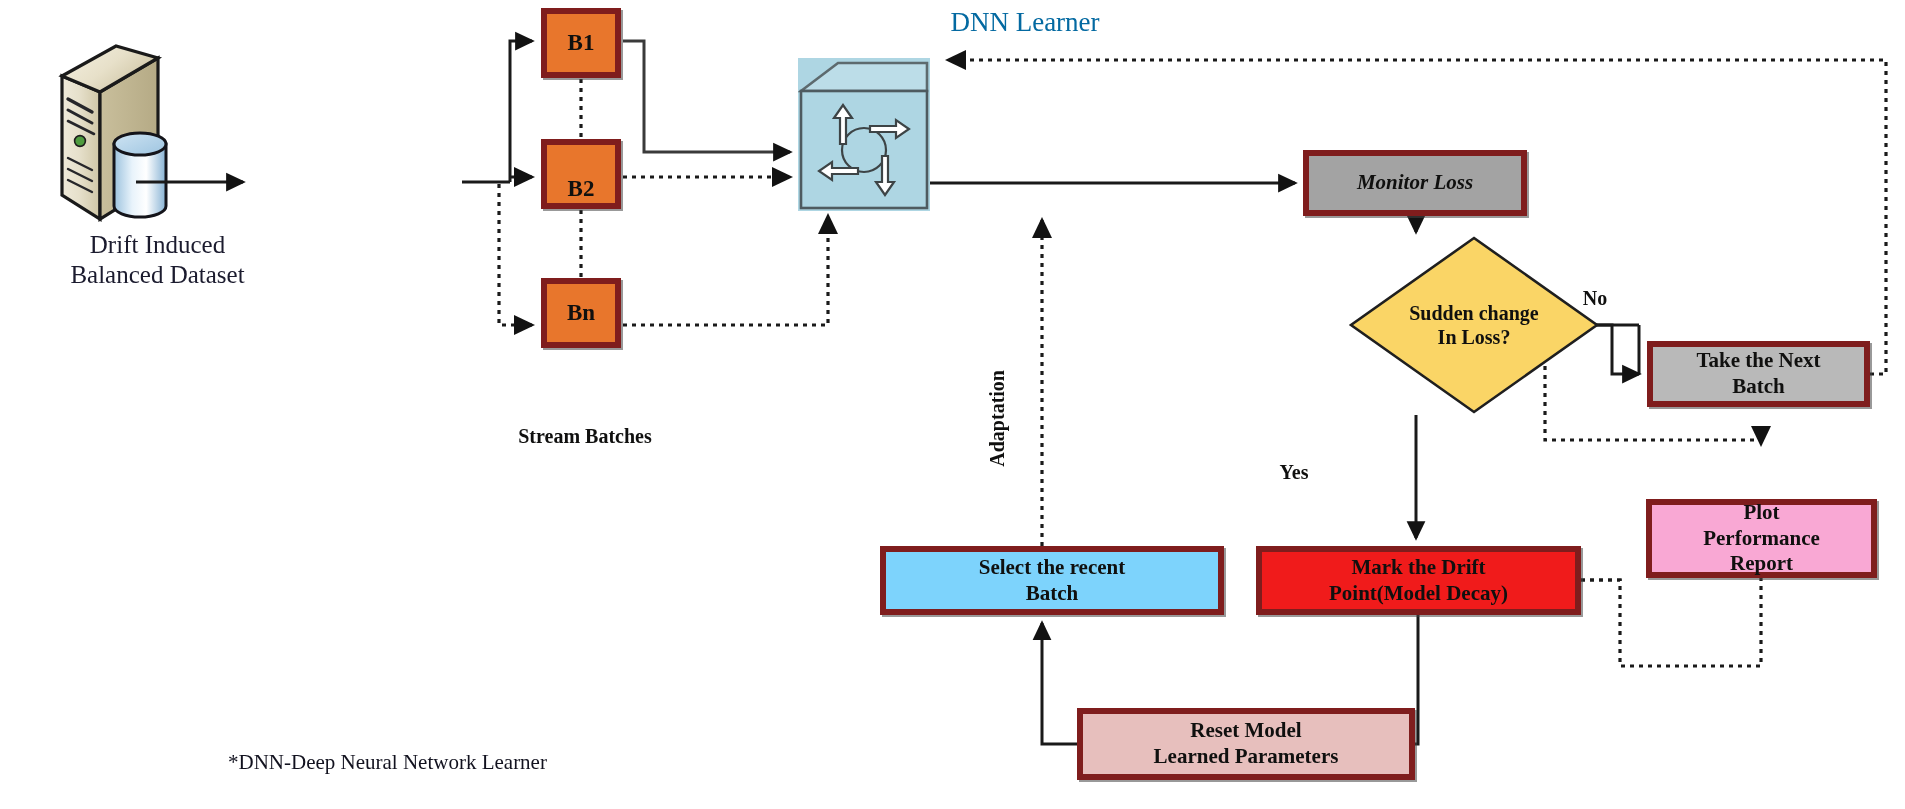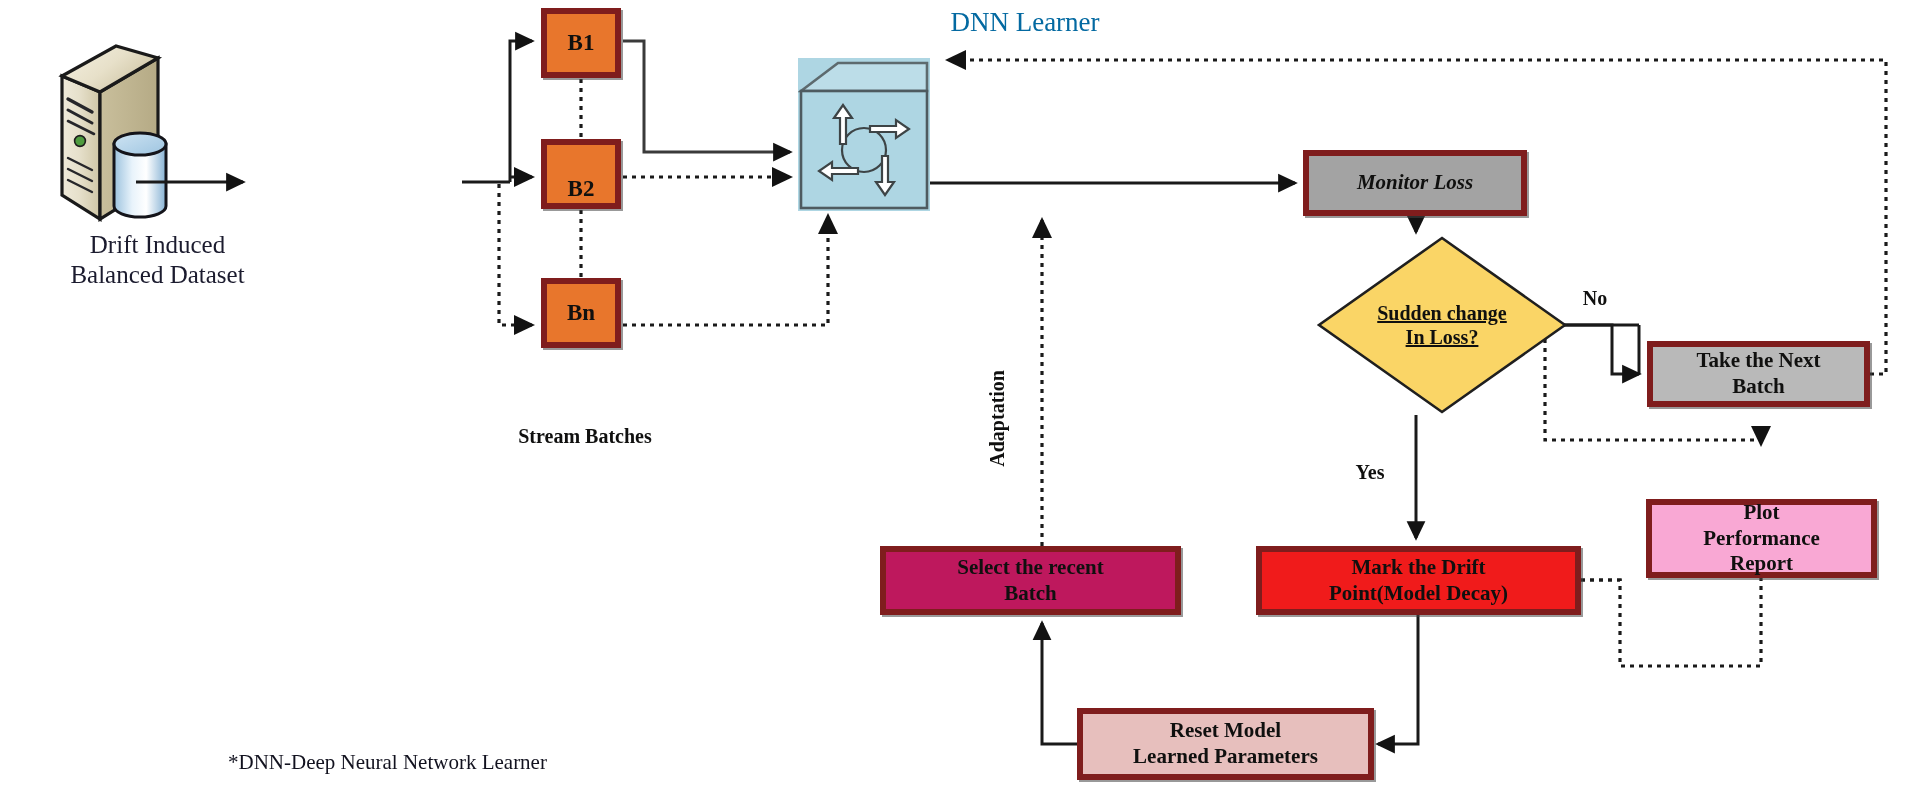--- a/index.html
+++ b/index.html
@@ -75,25 +75,24 @@
   #dnn-box .dnn-svg { width: 132px; height: 153px; display:block; }
 
   #monitor-loss {
     left: 1303px; top: 150px; width: 224px; height: 66px;
     background: #a3a3a3;
     font-size: 21px;
     font-style: italic;
   }
 
   #decision-diamond {
-    left: 1316px; top: 235px; width: 252px; height: 180px;
+    left: 1348px; top: 235px; width: 252px; height: 180px;
     border: none;
     box-shadow: none;
     background: none;
-    text-decoration: underline;
   }
   #decision-diamond .dia-svg { position:absolute; left:0; top:0; width:252px; height:180px; }
   #decision-diamond .dia-text {
     position: relative;
     z-index: 2;
     font-size: 20px;
     font-weight: bold;
     width: 100%;
   }
 
@@ -102,31 +101,31 @@
     background: #b9b9b9;
     font-size: 21px;
   }
   #plot-report {
     left: 1646px; top: 452px; width: 231px; height: 79px;
     background: #f9a8d4;
     font-size: 21px;
     margin-top: 47px;
   }
   #select-recent {
-    left: 880px; top: 546px; width: 301px; height: 69px;
-    background: #be185d;
+    left: 880px; top: 546px; width: 344px; height: 69px;
+    background: #7dd3fc;
     font-size: 21px;
   }
   #mark-drift {
     left: 1256px; top: 546px; width: 325px; height: 69px;
     background: #f01b1b;
     font-size: 21px;
   }
   #reset-model {
-    left: 1077px; top: 708px; width: 297px; height: 72px;
+    left: 1077px; top: 708px; width: 338px; height: 72px;
     background: #e7bfbd;
     font-size: 21px;
   }
 
   
   #server-label {
     left: 40px; top: 230px; width: 235px;
     font-size: 25px;
     color: #1b1b2e;
   }
@@ -139,21 +138,21 @@
     left: 460px; top: 424px; width: 250px;
     font-size: 20px;
     font-weight: bold;
   }
   #label-no {
     left: 1565px; top: 286px; width: 60px;
     font-size: 20px;
     font-weight: bold;
   }
   #label-yes {
-    left: 1340px; top: 460px; width: 60px;
+    left: 1264px; top: 460px; width: 60px;
     font-size: 20px;
     font-weight: bold;
   }
   #label-adaptation {
     left: 985px; top: 370px; width: 24px;
     font-size: 20px;
     font-weight: bold;
     writing-mode: vertical-rl;
     transform: rotate(180deg);
     transform-origin: center;

